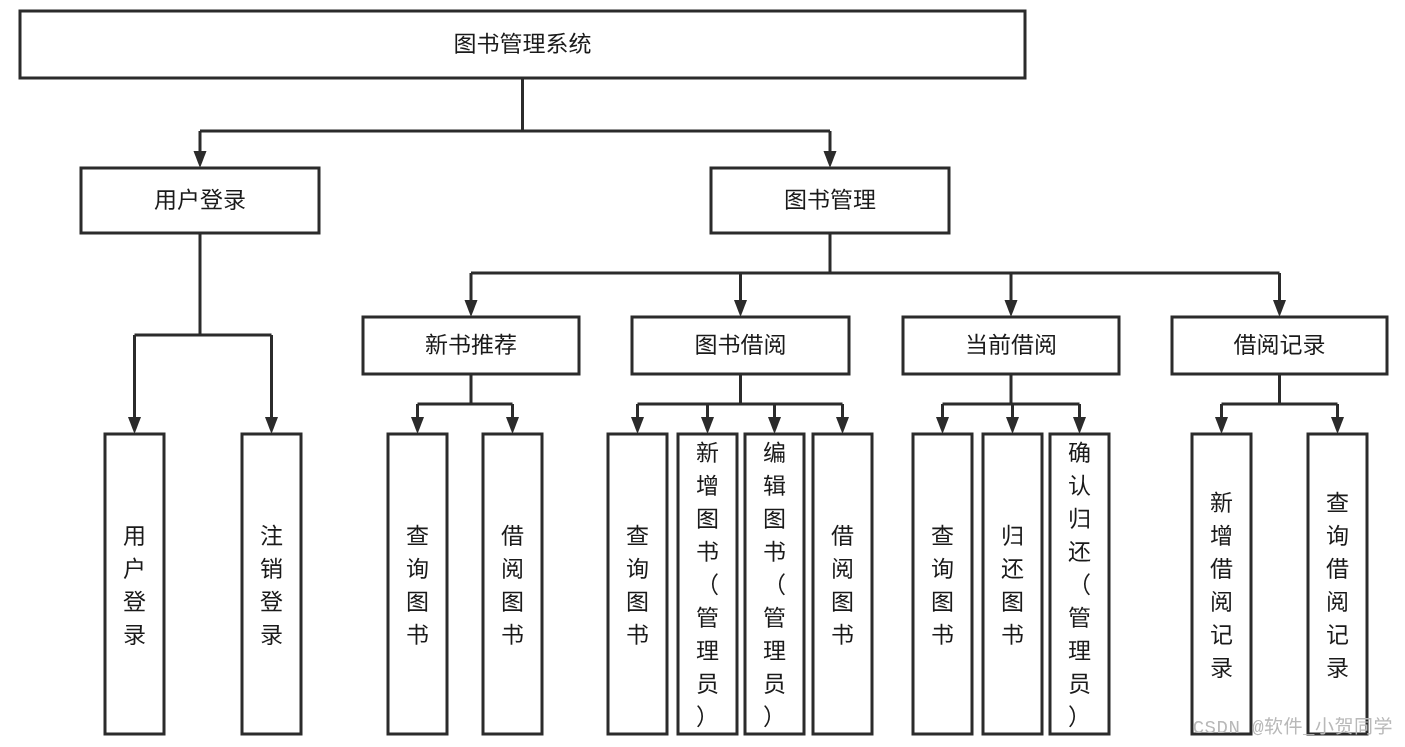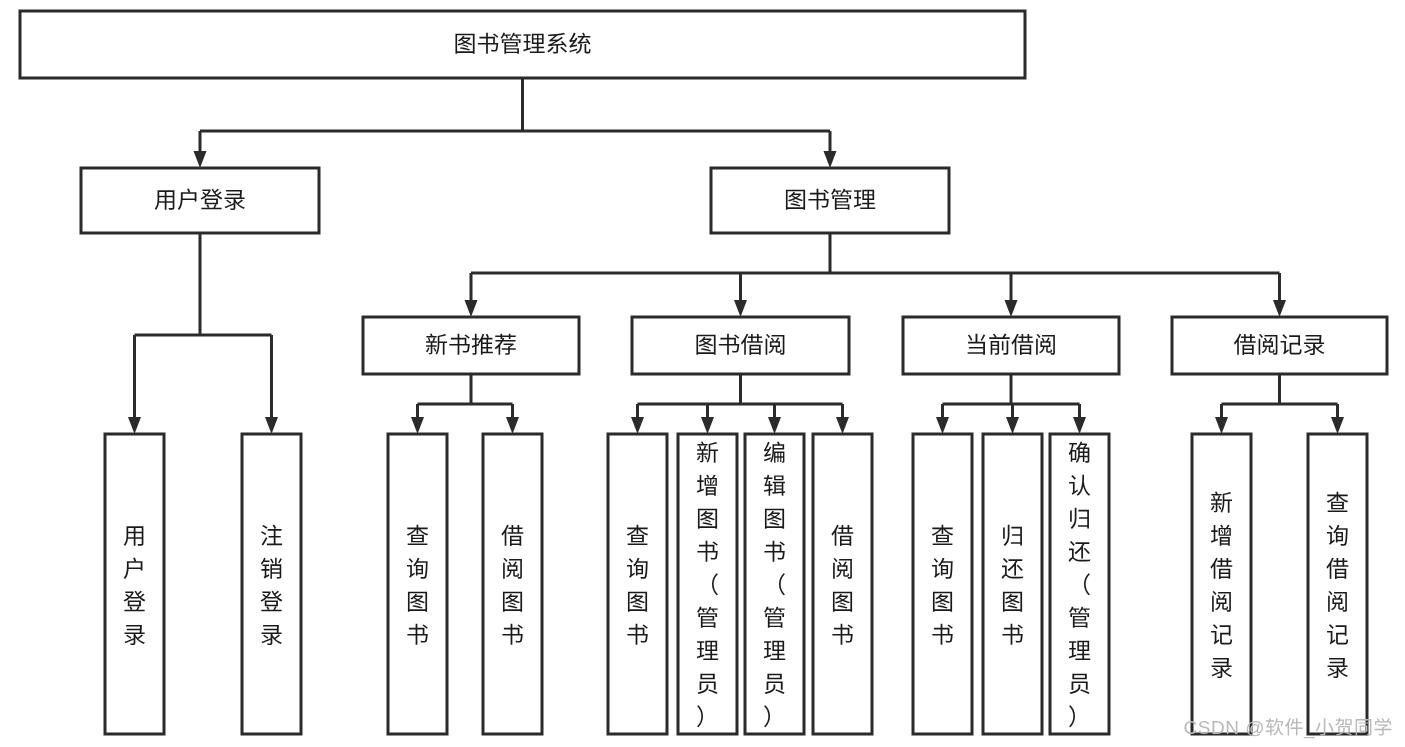--- a/index.html
+++ b/index.html
@@ -56,21 +56,21 @@
     font-family: "DejaVu Sans", "Liberation Sans", sans-serif;
     font-size: 23px;
     fill: #1a1a1a;
     text-anchor: middle;
     white-space: pre;
   }
   .watermark-text {
     position: absolute;
     right: 12px;
     bottom: 8px;
-    font-family: Liberation Sans, sans-serif;
+    font-family: Liberation Mono, monospace;
     font-size: 19px;
     color: #b9b9b9;
     letter-spacing: 0.5px;
     user-select: none;
     white-space: nowrap;
   }
 </style>
 </head>
 <body>
 

